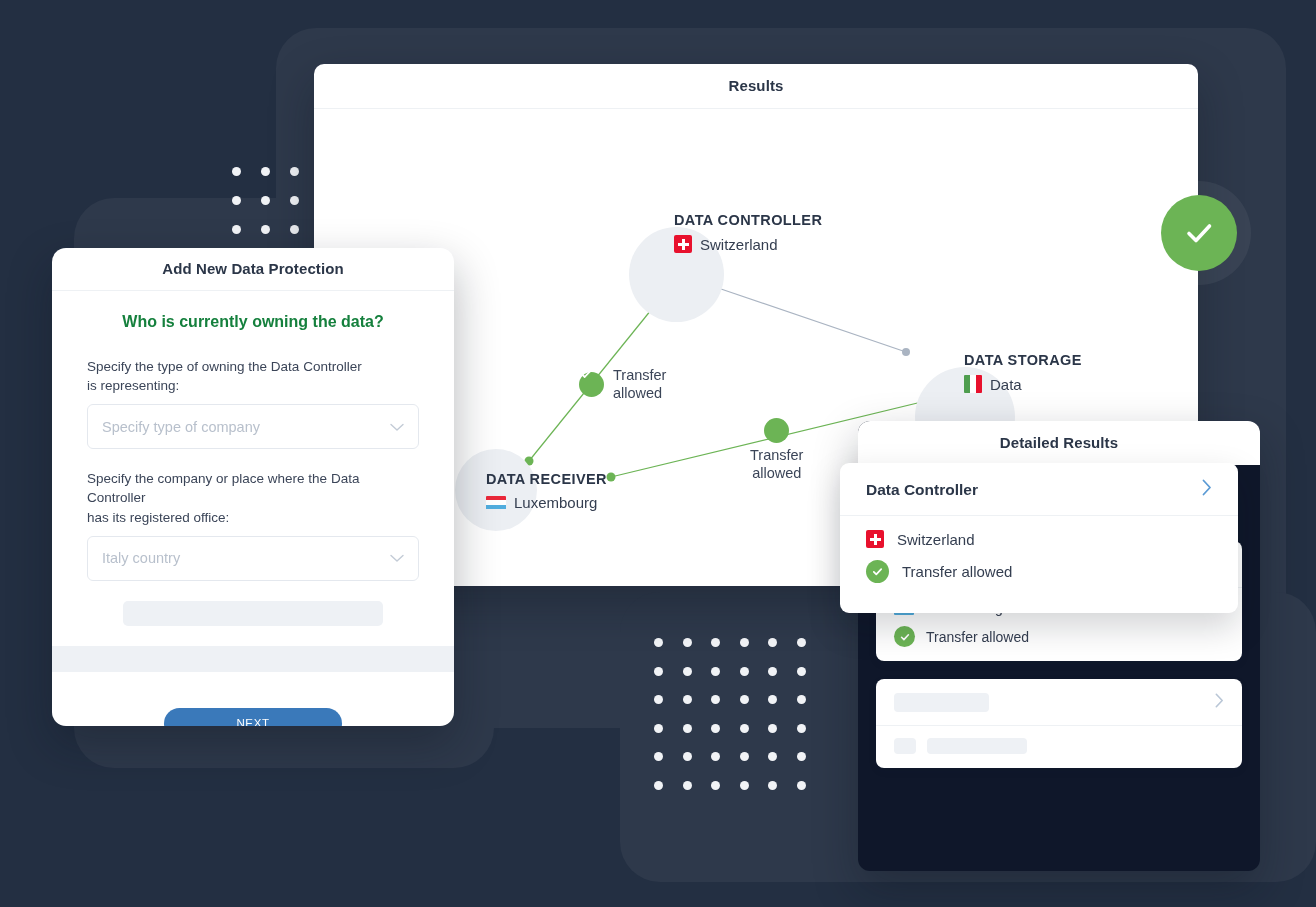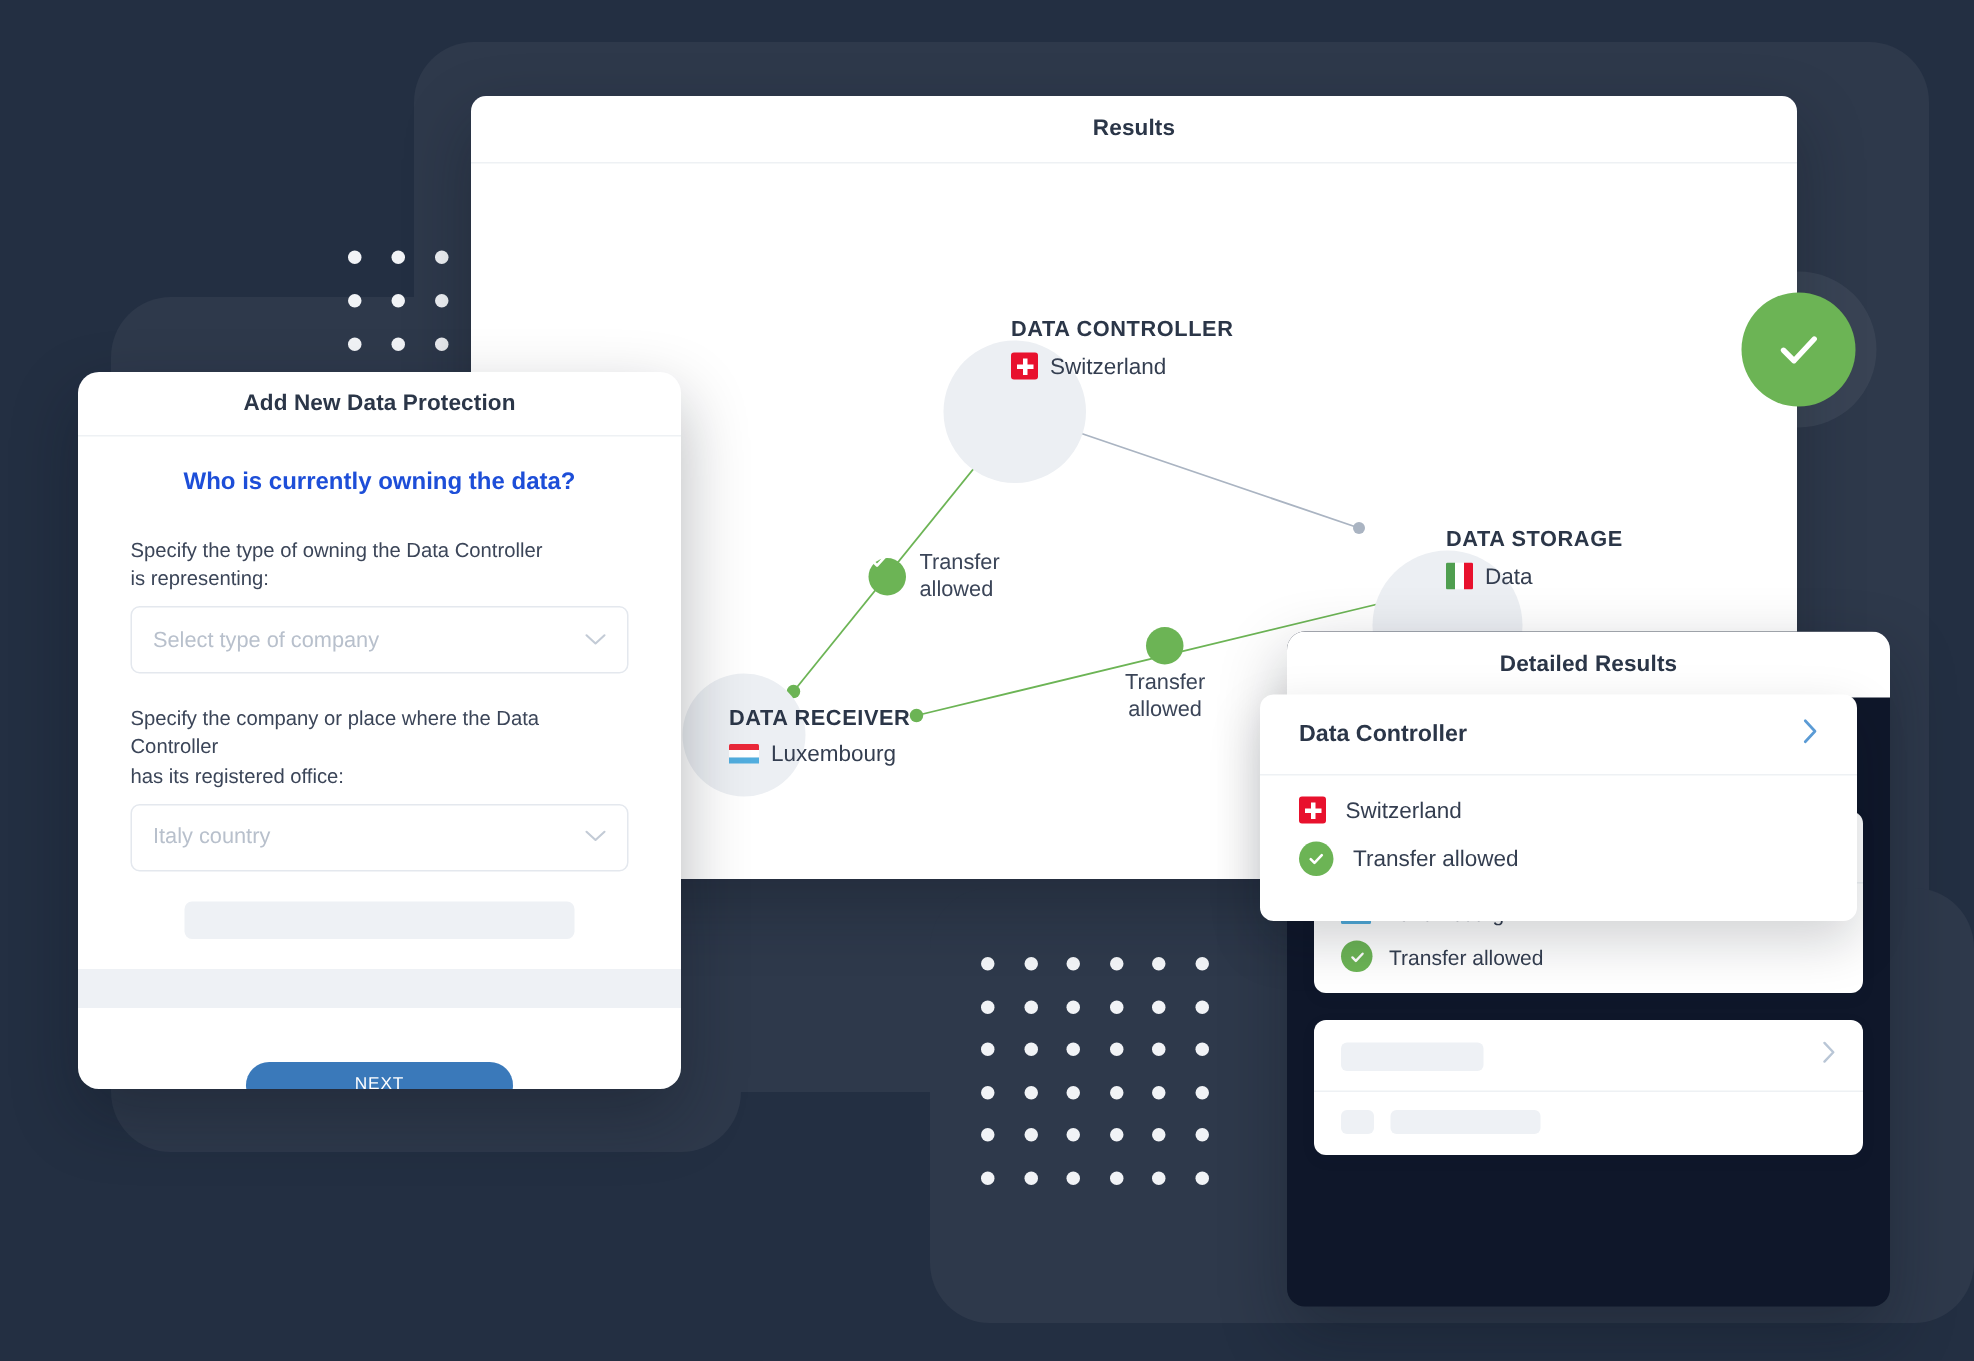--- a/index.html
+++ b/index.html
@@ -117,21 +117,21 @@
     box-shadow: 0 0 0 14px rgba(255,255,255,.055);
   }
 
   
   #form-card { left: 52px; top: 248px; width: 402px; height: 478px; border-radius: 14px; }
   #form-card .card-title { padding: 12px 0 13px; }
   #form-divider { height: 1px; background: #eef1f4; }
   #form-body { padding: 22px 35px 0; }
   .form-question {
     text-align: center; font-size: 16px; font-weight: bold;
-    color: #1d4ed8; margin-bottom: 26px;
+    color: #15803d; margin-bottom: 26px;
   }
   .form-label {
     font-size: 13.5px; color: #3b4558; line-height: 1.42;
     margin-bottom: 9px; white-space: pre-line;
   }
   .select-box {
     height: 45px; border: 1px solid #e4e8ee; border-radius: 6px;
     display: flex; align-items: center; padding: 0 14px;
     margin-bottom: 20px; background: #fff;
   }
@@ -335,21 +335,21 @@
 
   <div class="card" id="form-card">
     <div class="card-title">Add New Data Protection</div>
     <div id="form-divider"></div>
     <div id="form-body">
       <div class="form-question">Who is currently owning the data?</div>
 
       <div class="form-label">Specify the type of owning the Data Controller
 is representing:</div>
       <div class="select-box">
-        <span class="select-placeholder">Select type of company</span>
+        <span class="select-placeholder">Specify type of company</span>
         <span class="chev-down">
           <svg width="14" height="9" viewBox="0 0 14 9">
               <path d="M1 1.5 L7 7 L13 1.5" fill="none" stroke="#c3cbd6" stroke-width="1.4" stroke-linecap="round" stroke-linejoin="round"></path>
             </svg>
         </span>
       </div>
 
       <div class="form-label">Specify the company or place where the Data Controller
 has its registered office:</div>
       <div class="select-box">

